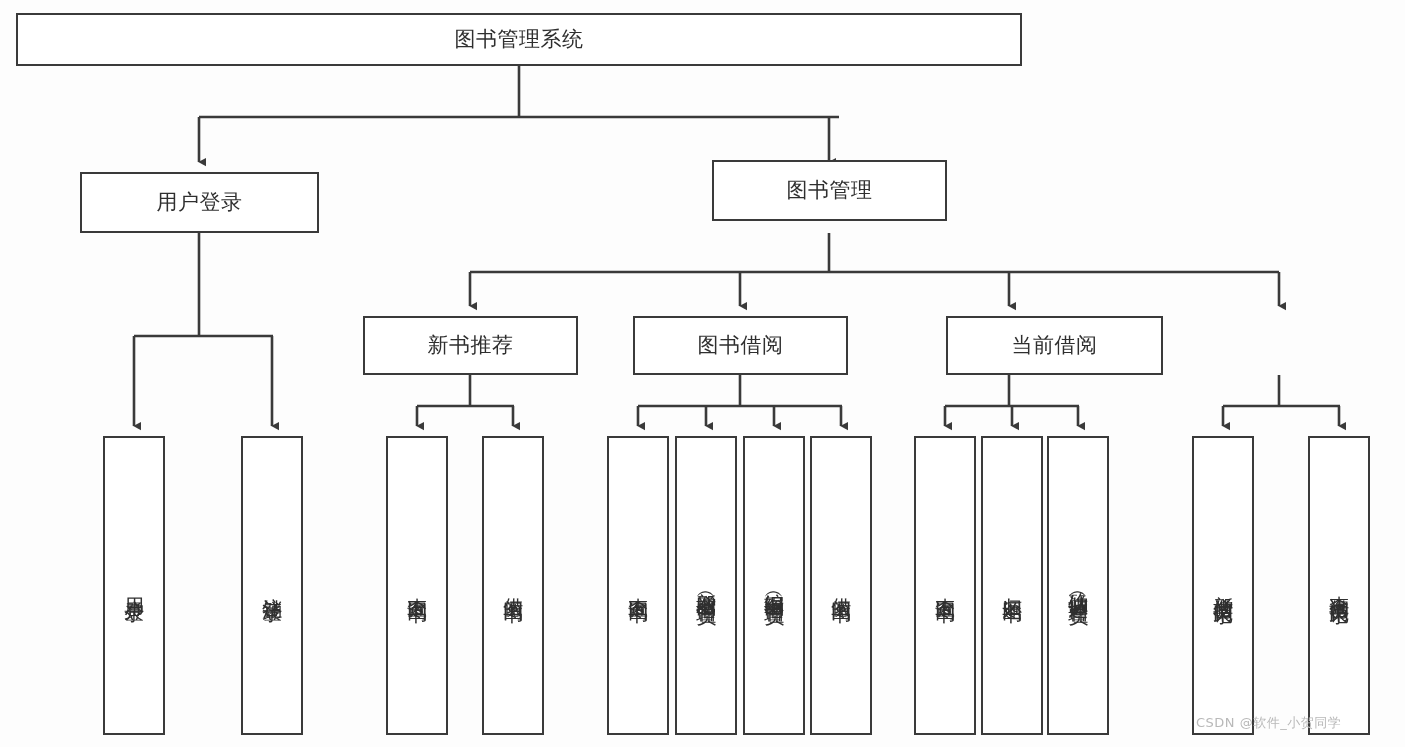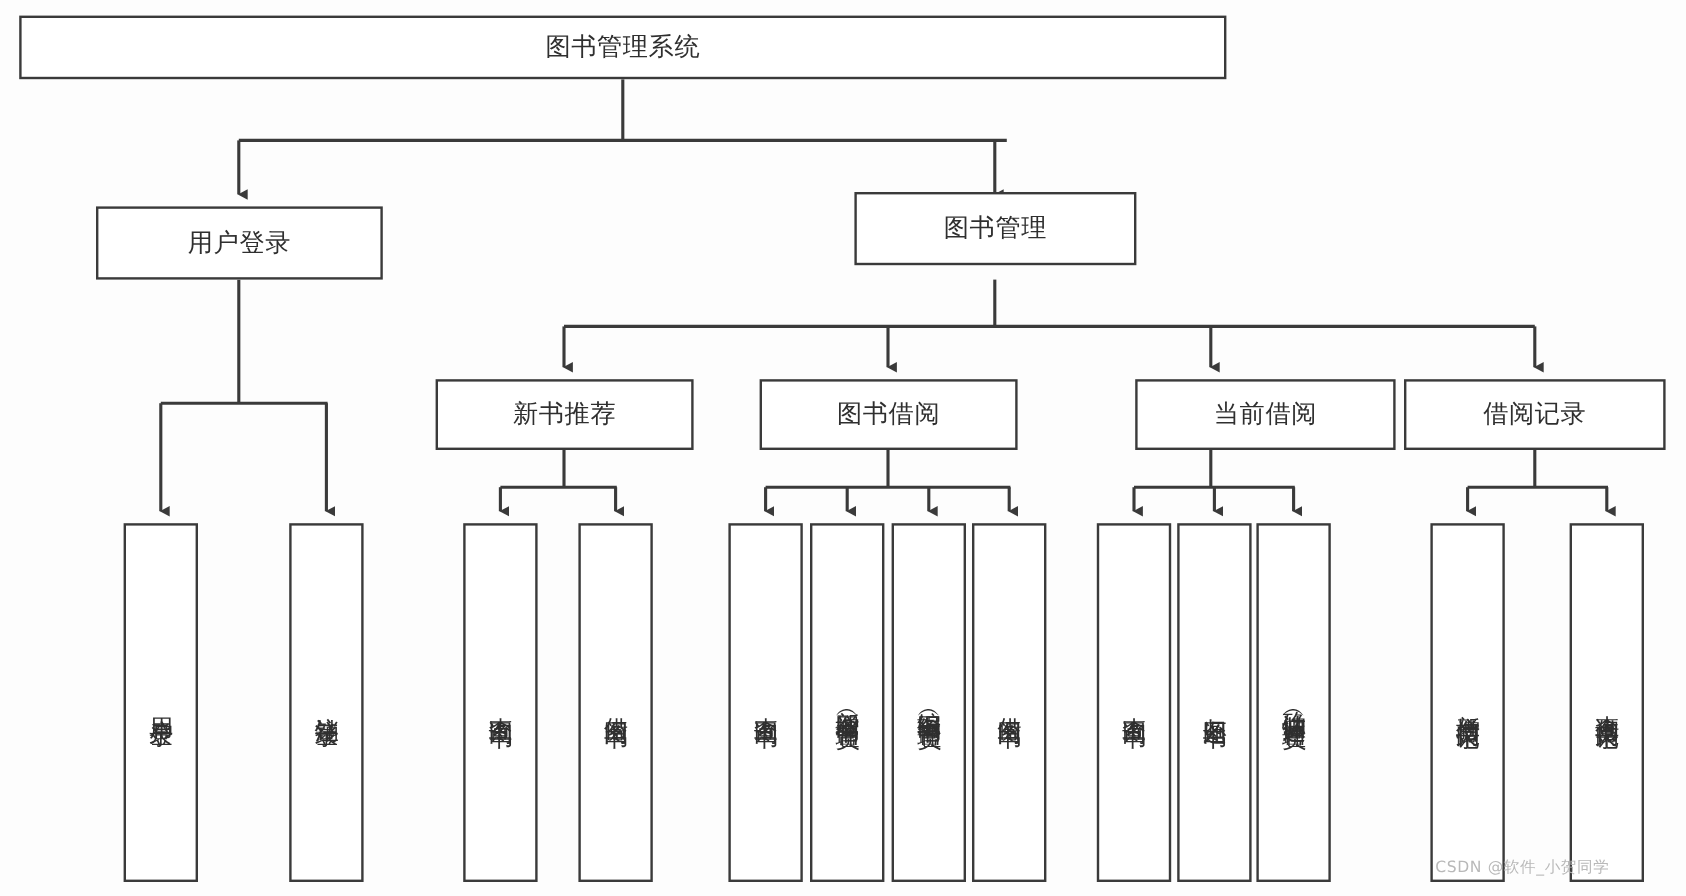--- a/index.html
+++ b/index.html
@@ -139,23 +139,20 @@
 
   <div class="node horiz" style="left:633px; top:316px; width:215px; height:59px;">
     <span class="lbl">图书借阅</span>
   </div>
   <div class="node horiz" style="left:363px; top:316px; width:215px; height:59px;">
     <span class="lbl">新书推荐</span>
   </div>
   <div class="node horiz" style="left:901px; top:316px; width:217px; height:59px;margin-left:45px;">
     <span class="lbl">当前借阅</span>
   </div>
-  <div class="node horiz" style="left:1170px; top:316px; width:218px; height:59px;">
-    <span class="lbl">借阅记录</span>
-  </div>
 
   <div class="node vert" style="left:103px; top:436px; width:62px; height:299px;">
     <span class="lbl">用户登录</span>
   </div>
   <div class="node vert" style="left:241px; top:436px; width:62px; height:299px;">
     <span class="lbl">注销登录</span>
   </div>
 
   <div class="node vert" style="left:386px; top:436px; width:62px; height:299px;">
     <span class="lbl">查询图书</span>

